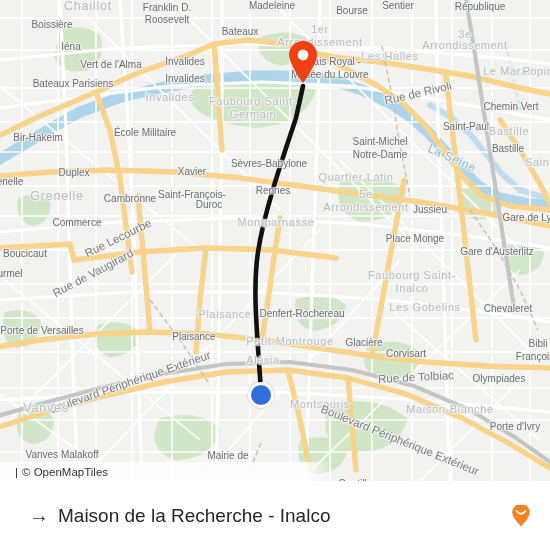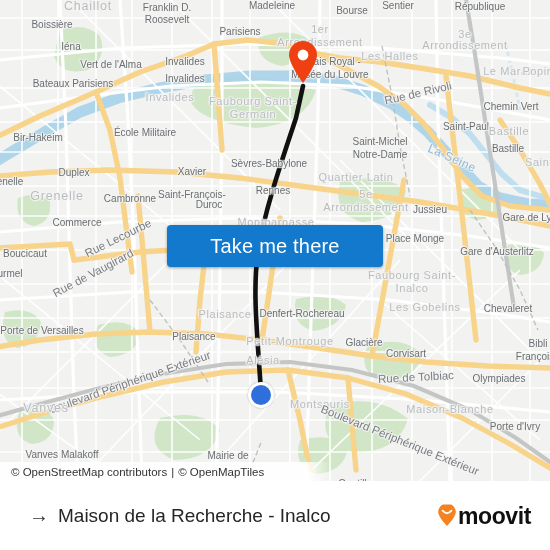--- a/index.html
+++ b/index.html
@@ -205,21 +205,21 @@
 
     <div id="map-labels">
         <div class="maplabel lb-district" style="left: 88px; top: 6px;">Chaillot</div>
         <div class="maplabel lb-place" style="left: 167px; top: 7px;">Franklin D.</div>
         <div class="maplabel lb-place" style="left: 167px; top: 19px;">Roosevelt</div>
         <div class="maplabel lb-place" style="left: 272px; top: 5px;">Madeleine</div>
         <div class="maplabel lb-place" style="left: 352px; top: 10px;">Bourse</div>
         <div class="maplabel lb-place" style="left: 398px; top: 5px;">Sentier</div>
         <div class="maplabel lb-place" style="left: 480px; top: 6px;">République</div>
         <div class="maplabel lb-place" style="left: 52px; top: 24px;">Boissière</div>
-        <div class="maplabel lb-place" style="left: 240px; top: 31px;">Parisiens</div>
+        <div class="maplabel lb-place" style="left: 240px; top: 31px;">Bateaux</div>
         <div class="maplabel lb-district2" style="left: 320px; top: 29px;">1er</div>
         <div class="maplabel lb-district2" style="left: 320px; top: 42px;">Arrondissement</div>
         <div class="maplabel lb-district2" style="left: 465px; top: 34px;">3e</div>
         <div class="maplabel lb-district2" style="left: 465px; top: 45px;">Arrondissement</div>
         <div class="maplabel lb-place" style="left: 71px; top: 46px;">Iéna</div>
         <div class="maplabel lb-place" style="left: 185px; top: 61px;">Invalides</div>
         <div class="maplabel lb-district2" style="left: 390px; top: 56px;">Les Halles</div>
         <div class="maplabel lb-district2" style="left: 463px; top: 71px; margin-left: 47px;">Le Marais</div>
         <div class="maplabel lb-district2" style="left: 538px; top: 71px;">Popin</div>
         <div class="maplabel lb-place" style="left: 111px; top: 64px;">Vert de l'Alma</div>
@@ -293,35 +293,32 @@
 
     <div id="dest-pin">
       <svg width="34" height="44" viewBox="0 0 34 44">
         <path d="M17 43 C17 43 3 24 3 15 A14 14 0 0 1 31 15 C31 24 17 43 17 43 Z" fill="#ef4012"></path>
         <circle cx="17" cy="15" r="5.4" fill="#ffffff"></circle>
       </svg>
     </div>
 
     <div id="origin-dot"></div>
 
-    <button id="take-me-there">Take me there</button>
 
     <div id="attribution">
-      <span>© OpenStreetMap contributors</span>
       <span class="sep">|</span>
       <span>© OpenMapTiles</span>
     </div>
   </div>
 
   <div id="footer">
     <div id="route-title">
       <span class="arrow">→</span>
       <span>Maison de la Recherche - Inalco</span>
     </div>
     <div id="moovit-logo">
       <svg width="20" height="22" viewBox="0 0 20 22">
         <path d="M10 21.5 C10 21.5 1.2 12.8 1.2 7.6 A8.8 8.8 0 0 1 18.8 7.6 C18.8 12.8 10 21.5 10 21.5 Z" fill="#f58220"></path>
         <path d="M5.6 6.2 Q10 11.2 14.4 6.2" stroke="#ffffff" stroke-width="1.9" fill="none" stroke-linecap="round"></path>
       </svg>
-      <span class="word">moovit</span>
     </div>
   </div>
 </div>
 
 </body></html>

